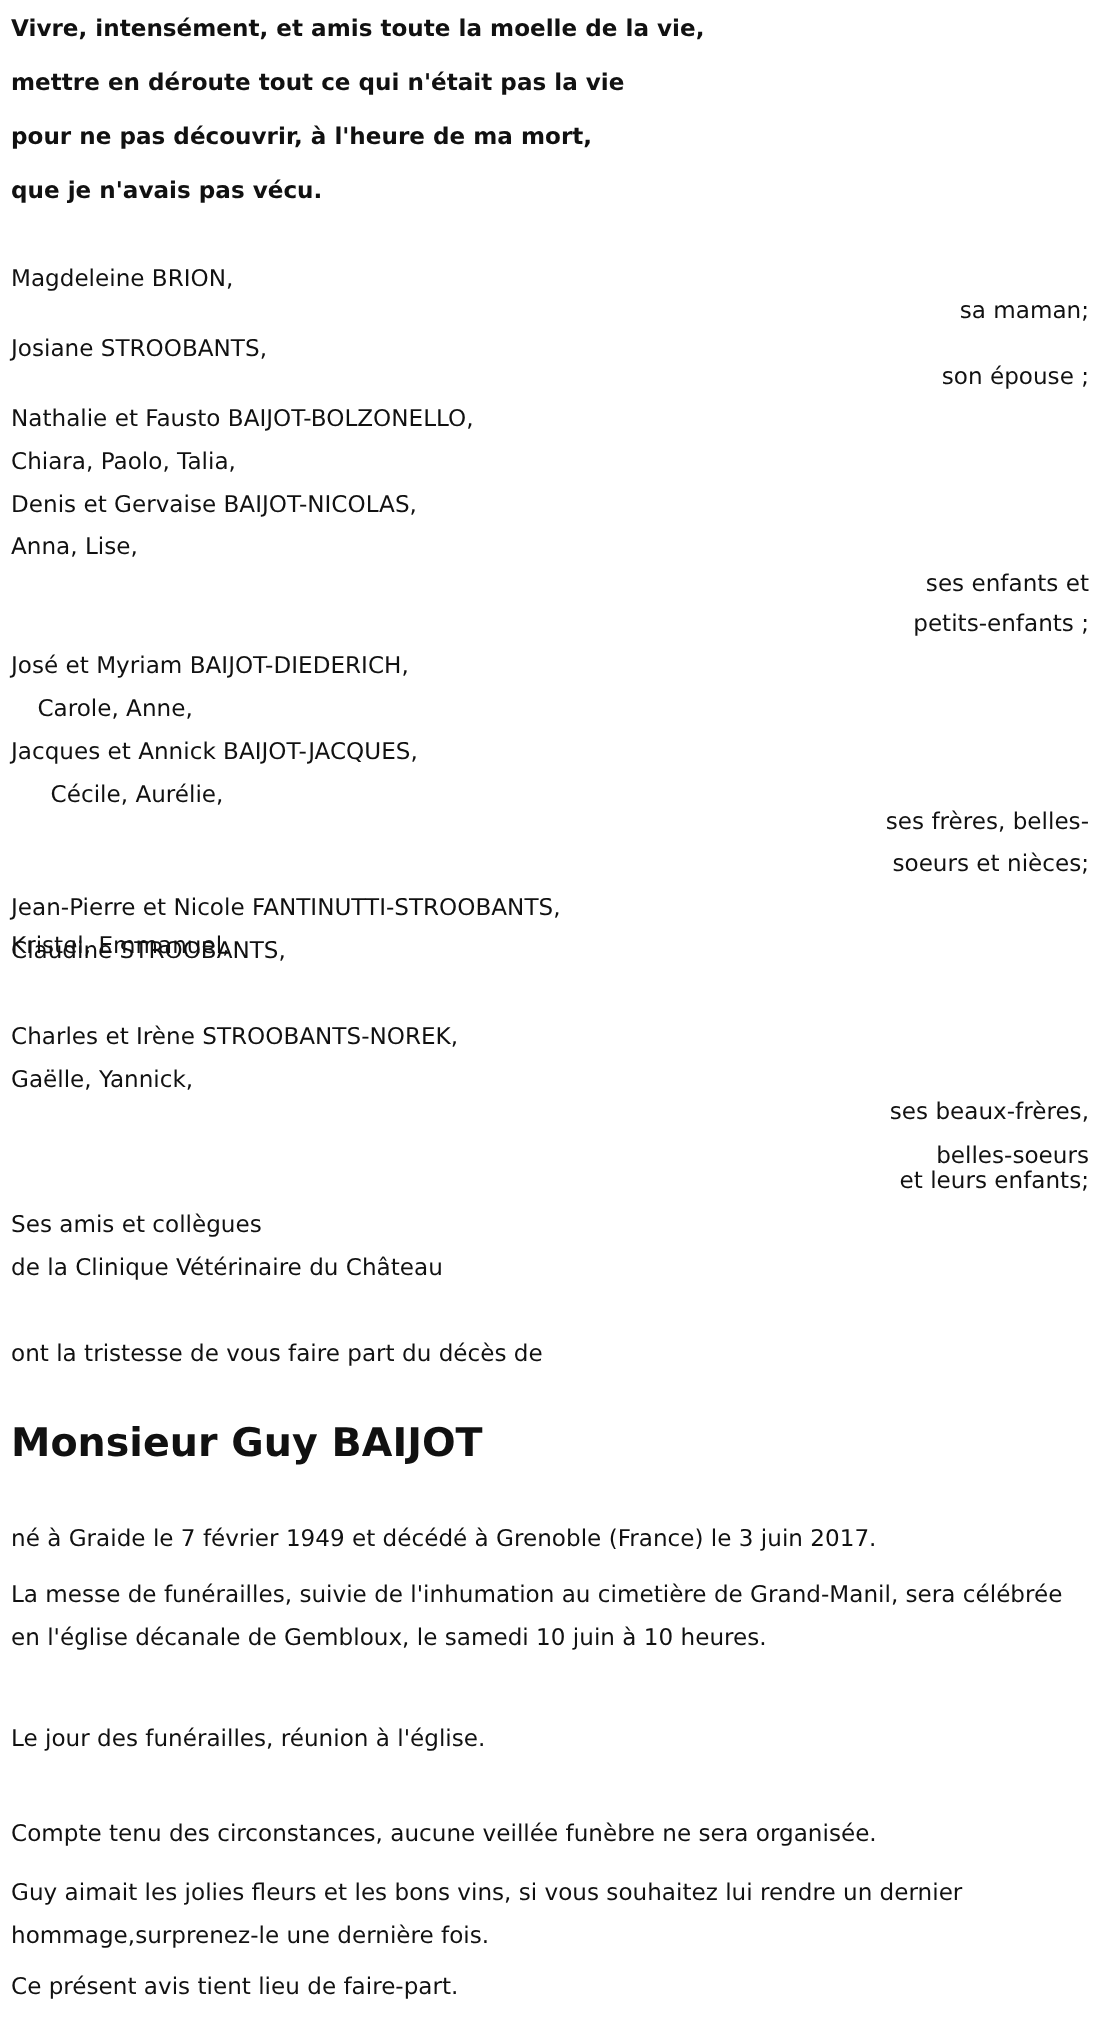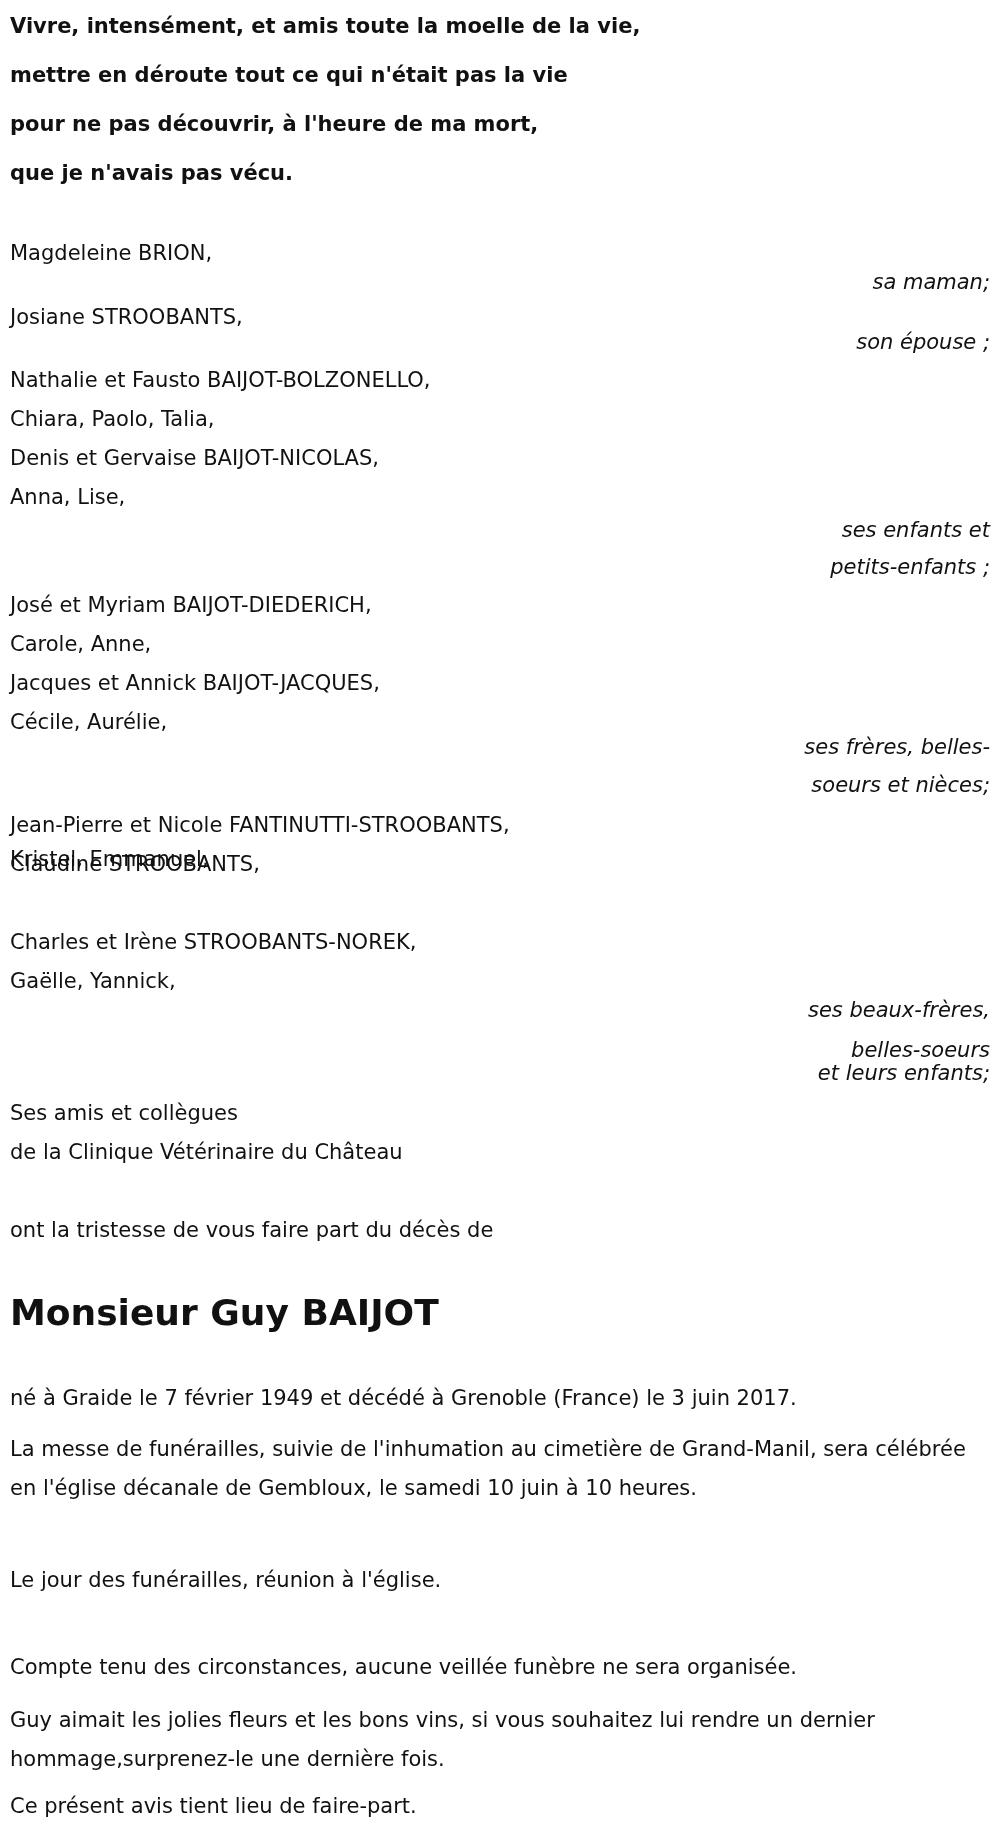--- a/index.html
+++ b/index.html
@@ -3,21 +3,21 @@
 <meta charset="utf-8">
 <style>
   html, body { margin: 0; padding: 0; background: #ffffff; }
   body {
     width: 1000px; height: 1843px; position: relative; overflow: hidden;
     font-family: "DejaVu Sans", sans-serif; color: #111111;
   }
   .abs { position: absolute; white-space: nowrap; }
   .quote { left: 10px; font-size: 21px; font-weight: bold; line-height: 30px; }
   .name { left: 10px; font-size: 21px; line-height: 30px; }
-  .rel { right: 10px; font-size: 21px; font-style: italic; line-height: 30px; text-align: right; }
+  .rel { right: 10px; font-size: 21px; line-height: 30px; text-align: right; }
   .title { left: 10px; font-size: 36px; font-weight: bold; line-height: 40px; }
   .para { left: 10px; width: 985px; font-size: 21px; line-height: 39px; white-space: normal; }
 </style>
 </head>
 <body>
 
 <div class="abs quote" style="top:11px;">Vivre, intensément, et amis toute la moelle de la vie,</div>
 <div class="abs quote" style="top:60px;">mettre en déroute tout ce qui n'était pas la vie</div>
 <div class="abs quote" style="top:109px;">pour ne pas découvrir, à l'heure de ma mort,</div>
 <div class="abs quote" style="top:158px;">que je n'avais pas vécu.</div>
@@ -29,23 +29,23 @@
 <div class="abs rel" style="top:327px;">son épouse ;</div>
 
 <div class="abs name" style="top:365px;">Nathalie et Fausto BAIJOT-BOLZONELLO,</div>
 <div class="abs name" style="top:404px;">Chiara, Paolo, Talia,</div>
 <div class="abs name" style="top:443px;">Denis et Gervaise BAIJOT-NICOLAS,</div>
 <div class="abs name" style="top:482px;">Anna, Lise,</div>
 <div class="abs rel" style="top:515px;">ses enfants et</div>
 <div class="abs rel" style="top:552px;">petits-enfants ;</div>
 
 <div class="abs name" style="top:590px;">José et Myriam BAIJOT-DIEDERICH,</div>
-<div class="abs name" style="top:629px;">Carole, Anne,</div>
+<div class="abs name" style="top:629px;margin-left:24px;">Carole, Anne,</div>
 <div class="abs name" style="top:668px;">Jacques et Annick BAIJOT-JACQUES,</div>
-<div class="abs name" style="top:707px;">Cécile, Aurélie,</div>
+<div class="abs name" style="top:707px;margin-left:36px;">Cécile, Aurélie,</div>
 <div class="abs rel" style="top:732px;">ses frères, belles-</div>
 <div class="abs rel" style="top:770px;">soeurs et nièces;</div>
 
 <div class="abs name" style="top:810px;">Jean-Pierre et Nicole FANTINUTTI-STROOBANTS,</div>
 <div class="abs name" style="top:849px;">Claudine STROOBANTS,</div>
 <div class="abs name" style="top:844px;">Kristel, Emmanuel,</div>
 <div class="abs name" style="top:927px;">Charles et Irène STROOBANTS-NOREK,</div>
 <div class="abs name" style="top:966px;">Gaëlle, Yannick,</div>
 <div class="abs rel" style="top:995px;">ses beaux-frères,</div>
 <div class="abs rel" style="top:1035px;">belles-soeurs</div>

